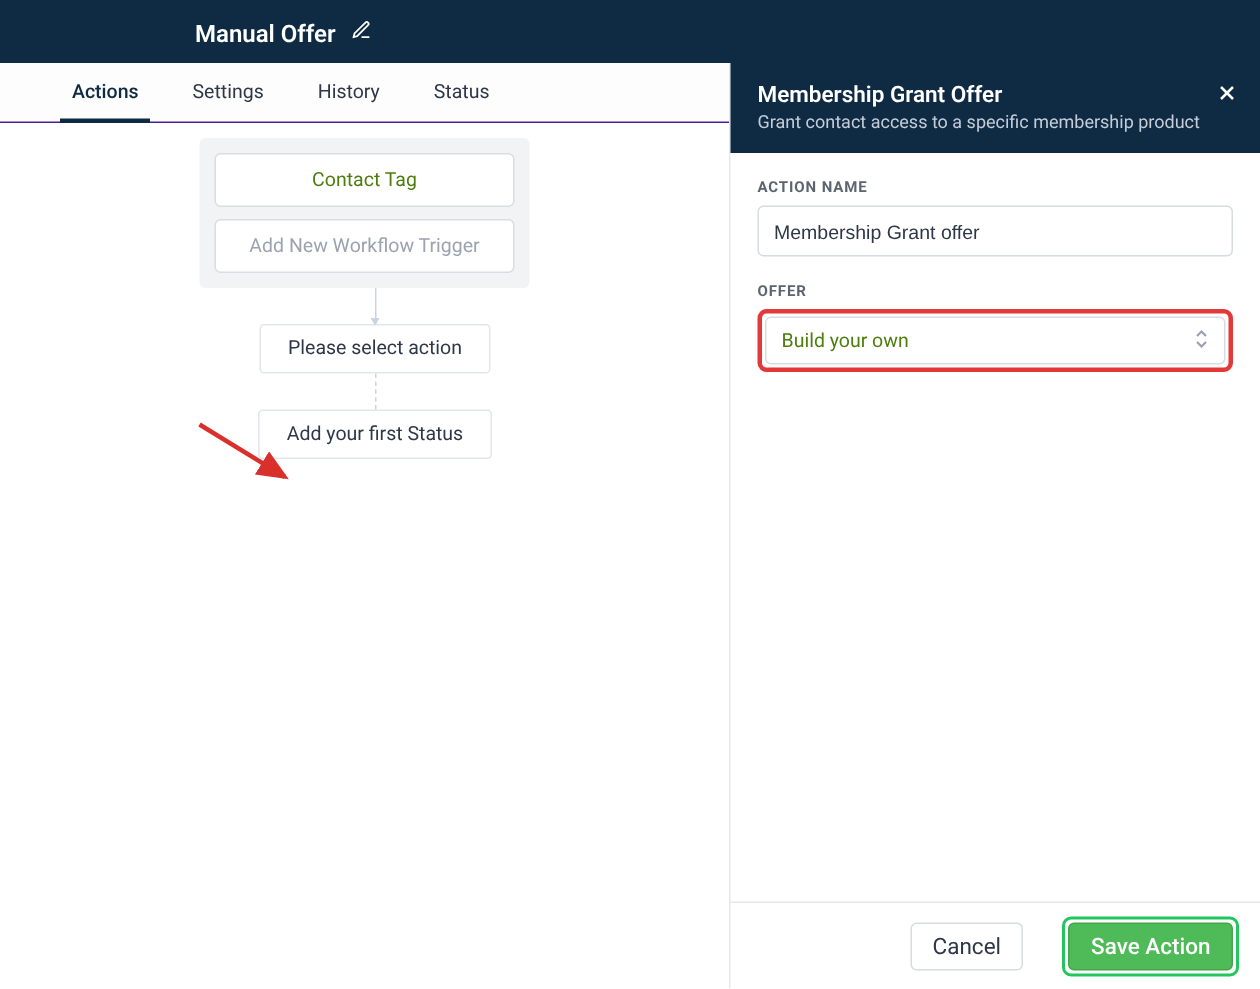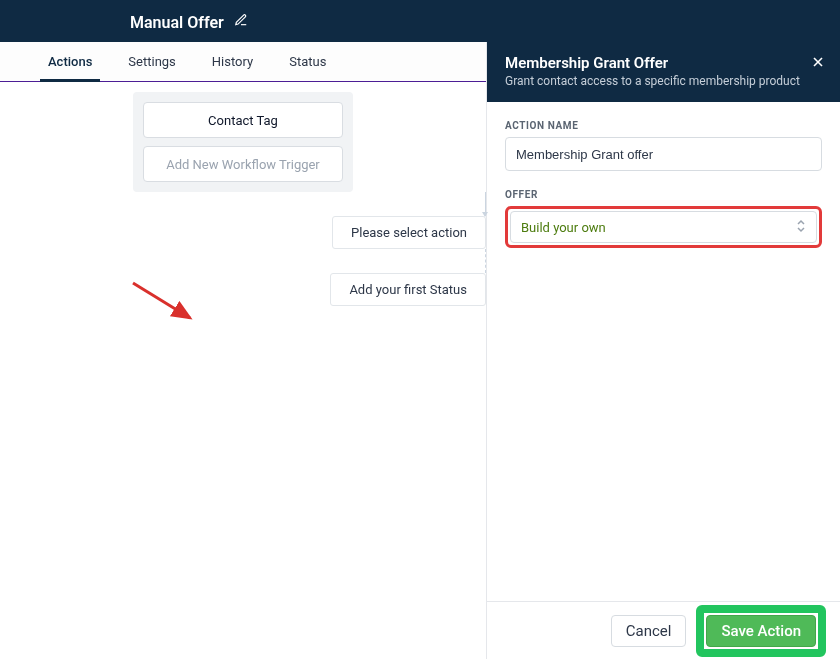--- a/index.html
+++ b/index.html
@@ -80,32 +80,32 @@
   }
   .trigger-box {
     background: #fff;
     border: 1px solid #d9dde2;
     border-radius: 4px;
     height: 36px;
     display: flex;
     align-items: center;
     justify-content: center;
     font-size: 13px;
-    color: #0f172a;
+    color: #4d7c0f;
     margin-bottom: 8px;
     cursor: pointer;
   }
   .trigger-box.add {
     color: #9aa3af;
     margin-bottom: 0;
   }
   .flow {
     display: flex;
     flex-direction: column;
-    align-items: flex-end;
+    align-items: center;
     margin-left: 14px;
   }
   .connector {
     width: 1px;
     height: 24px;
     background: #cbd5e0;
     position: relative;
   }
   .connector.dashed {
     background: none;
@@ -230,23 +230,24 @@
     cursor: pointer;
     display: flex;
     align-items: center;
   }
   .btn-cancel {
     background: #fff;
     border: 1px solid #d7dce1;
     color: #2d3748;
   }
   .save-wrap {
-    border: 8px solid #22c55e;
+    border: 2px solid #22c55e;
     border-radius: 6px;
     padding: 2px;
+    margin-left: 16px;
   }
   .btn-save {
     background: #4fba58;
     border: 1px solid #43a64b;
     color: #fff;
     font-weight: 500;
   }
 </style>
 </head>
 <body>

